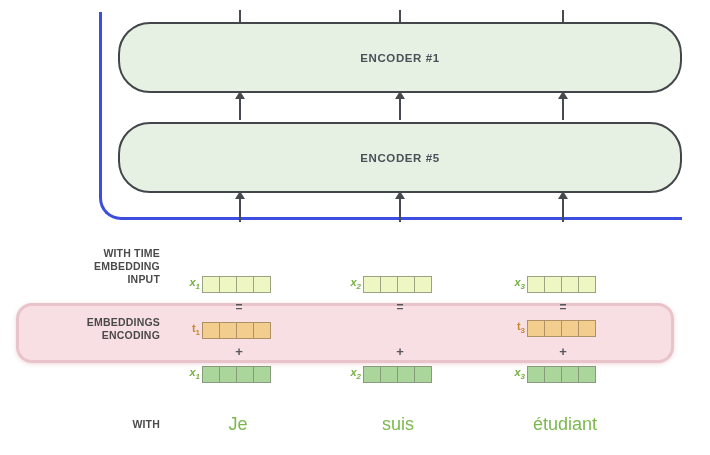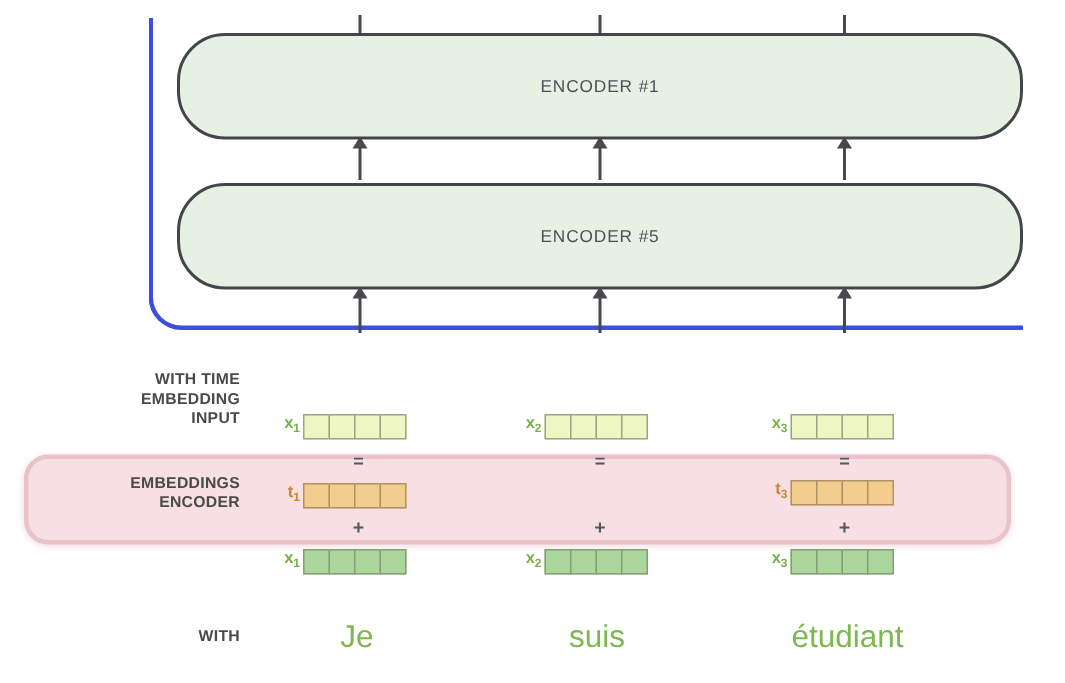--- a/index.html
+++ b/index.html
@@ -10,21 +10,21 @@
   .blue-path{position:absolute;left:99px;top:12px;width:580px;height:205px;
     border-left:3px solid var(--blue-line,#3c4de0);
     border-bottom:3px solid var(--blue-line,#3c4de0);
     border-bottom-left-radius:22px;}
 
   
   .encoder{position:absolute;left:118px;width:560px;height:67px;
     background:var(--encoder-fill,#e7f1e3);
     border:2px solid var(--encoder-border,#42464b);
     border-radius:32px;display:flex;align-items:center;justify-content:center;}
-  .encoder .enc-label{font-size:11.5px;font-weight:normal;letter-spacing:.6px;
+  .encoder .enc-label{font-size:11.5px;font-weight:bold;letter-spacing:.6px;
     color:var(--encoder-text,#4b4f58);text-align:right;}
 
   
   .tick{position:absolute;top:10px;width:2px;height:12px;background:var(--arrow,#46494d);}
 
   
   .arrow{position:absolute;width:12px;transform:translateX(-50%);}
   .arrow .stem{position:absolute;left:50%;transform:translateX(-50%);
     top:6px;bottom:0;width:2px;background:var(--arrow,#46494d);}
   .arrow .head{position:absolute;top:0;left:50%;transform:translateX(-50%);
@@ -40,40 +40,40 @@
   
   .row-label{position:absolute;left:0;width:160px;text-align:right;
     font-size:10.5px;font-weight:bold;line-height:13px;letter-spacing:.2px;
     color:var(--label-text,#4a4a4a);}
 
   
   .vec-group{position:absolute;display:flex;align-items:center;height:17px;}
   .vec-label{display:inline-block;width:18px;margin-right:2px;text-align:right;
     font-size:11px;font-weight:bold;line-height:11px;}
   .vec-label sub{font-size:8px;}
-  .vec-label.green{color:var(--green-label,#76b043);}
+  .vec-label.green{color:var(--green-label,#76b043);font-style:italic;}
   .vec-label.orange{color:var(--orange-label,#c8882f);}
   .vec{display:flex;}
   .cell{width:18px;height:17px;box-sizing:border-box;border:1px solid;margin-left:-1px;}
   .cell:first-child{margin-left:0;}
   .r-ts .cell{background:var(--time-signal-cell-fill,#eef7c4);
     border-color:var(--time-signal-cell-border,#9aa382);}
   .r-pe .cell{background:var(--positional-cell-fill,#f2cd8e);
     border-color:var(--positional-cell-border,#ae9265);}
   .r-em .cell{background:var(--embedding-cell-fill,#abd69b);
     border-color:var(--embedding-cell-border,#879b7c);}
 
   
   .op{position:absolute;transform:translateX(-50%);font-weight:bold;
     color:var(--operator-color,#54575c);font-size:12px;line-height:13px;}
   .op.plus{font-size:13px;}
 
   
   .input-word{position:absolute;transform:translateX(-50%);top:415px;
-    font-size:21px;line-height:19px;color:var(--input-word-color,#7cb84e);}
+    font-size:18px;line-height:19px;color:var(--input-word-color,#7cb84e);}
 </style>
 </head>
 <body>
 
 <div class="stage">
 
   <div class="blue-path"></div>
 
   <div class="tick" style="left:239px"></div>
   <div class="tick" style="left:399px"></div>
@@ -115,21 +115,21 @@
 
   <div class="pink-band"></div>
 
   <div class="row-label" style="top:247px">
     <div>WITH TIME</div>
     <div>EMBEDDING</div>
     <div>INPUT</div>
   </div>
   <div class="row-label" style="top:316px">
     <div>EMBEDDINGS</div>
-    <div>ENCODER</div>
+    <div>ENCODING</div>
   </div>
   <div class="row-label" style="top:418px">
     <div>WITH</div>
   </div>
 
   <div class="vec-group" style="left:182px;top:276px">
     <span class="vec-label green"><span>x</span><sub>1</sub></span>
     <span class="vec r-ts">
         <span class="cell"></span>
         <span class="cell"></span>

